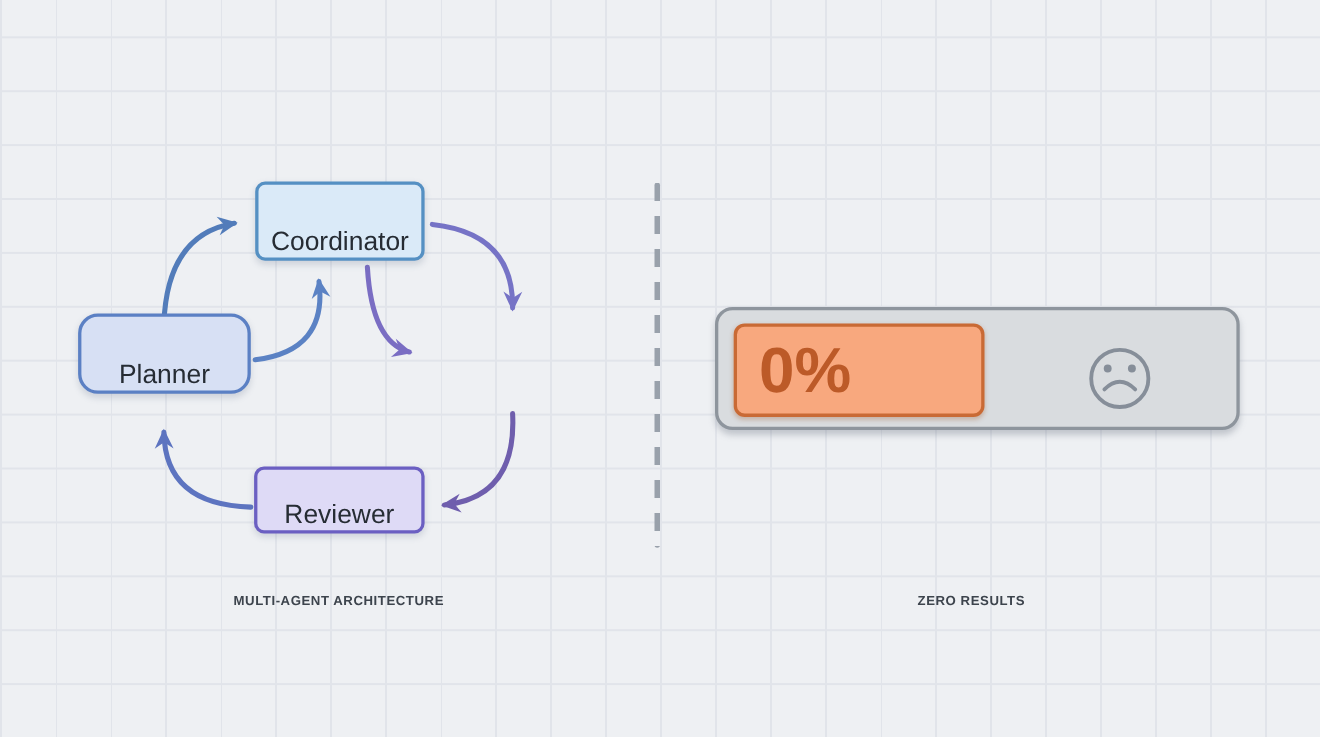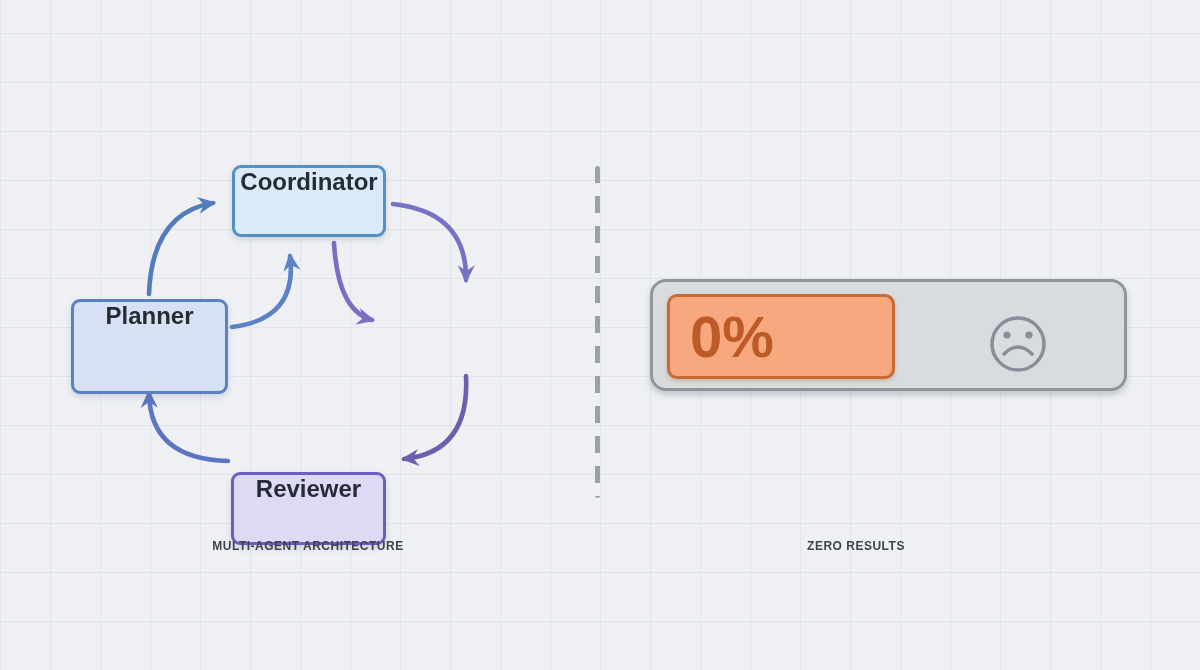--- a/index.html
+++ b/index.html
@@ -22,37 +22,36 @@
   .arrows-svg {
     position: absolute;
     left: 0; top: 0;
     width: 600px; height: 670px;
   }
 
   .node {
     position: absolute;
     box-sizing: border-box;
     display: flex;
-    align-items: flex-start;
+    align-items: flex-end;
     justify-content: center;
     border-radius: 9px;
     border: 3px solid;
     font-size: 24px;
     color: #262c34;
     box-shadow: 0 3px 6px rgba(96,108,138,0.22);
-    font-weight: bold;
   }
   .node-coordinator { left: 232px; top: 165px; width: 154px; height: 72px;
     background: #daeaf8; border-color: #5590c3; }
-  .node-planner { left: 71px; top: 299px; width: 157px; height: 95px;
-    background: #d7e0f4; border-color: #5b80c4; }
+  .node-planner { left: 71px; top: 285px; width: 157px; height: 73px;
+    background: #d7e0f4; border-color: #5b80c4; border-radius: 18px; }
   .node-executor { left: 392px; top: 299px; width: 153px; height: 73px;
     background: #e7dcf1; border-color: #7c64b4; }
-  .node-reviewer { left: 231px; top: 424px; width: 155px; height: 73px;
-    background: #dedaf6; border-color: #6b5fc2; margin-top: 48px; }
+  .node-reviewer { left: 231px; top: 424px; width: 155px; height: 61px;
+    background: #dedaf6; border-color: #6b5fc2; }
 
   
   .divider {
     position: absolute;
     left: 595px; top: 166px;
     width: 5px; height: 332px;
     border-radius: 3px;
     background: repeating-linear-gradient(
       to bottom,
       #99a1ab 0px, #99a1ab 17px,
@@ -64,21 +63,21 @@
     position: absolute;
     top: 539px;
     width: 400px;
     text-align: center;
     font-size: 12px;
     font-weight: bold;
     letter-spacing: 0.5px;
     color: #3d444d;
   }
   .caption-left  { left: 108px; }
-  .caption-right { left: 656px; }
+  .caption-right { left: 683px; }
 
   
   .progress-track {
     position: absolute;
     left: 650px; top: 279px;
     width: 477px; height: 112px;
     box-sizing: border-box;
     background: #d9dcdf;
     border: 3px solid #8e959d;
     border-radius: 16px;

